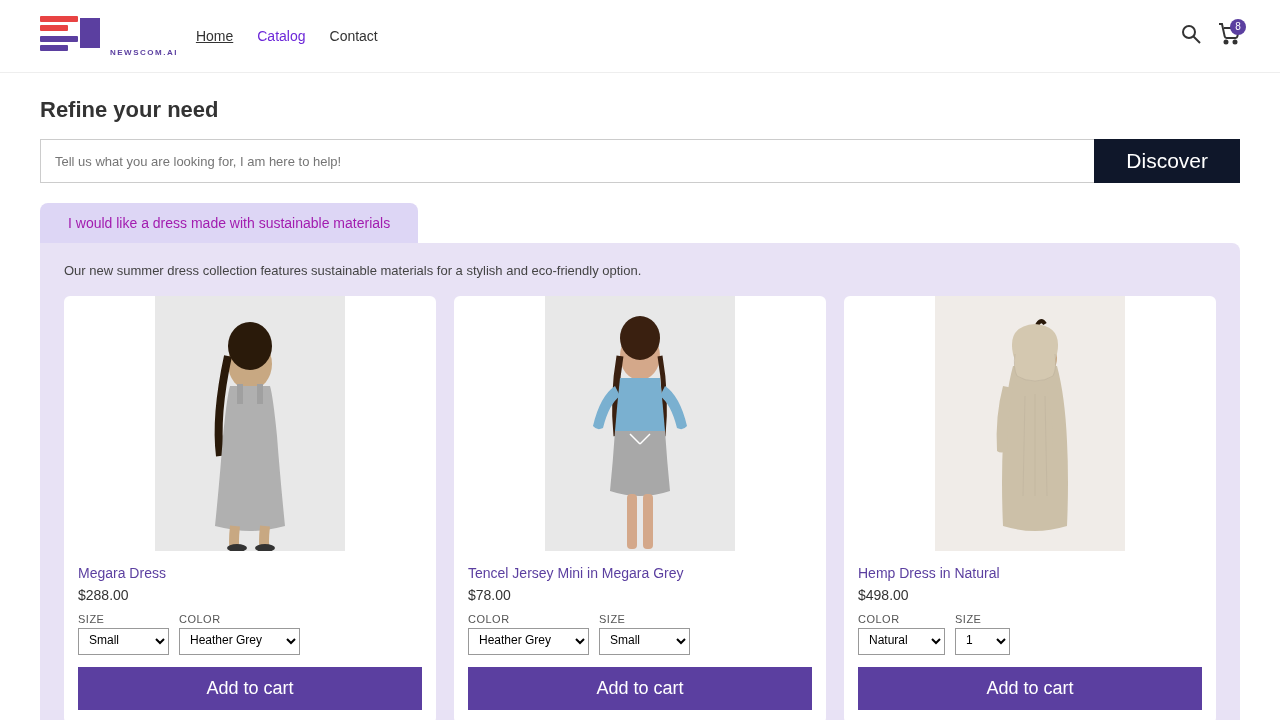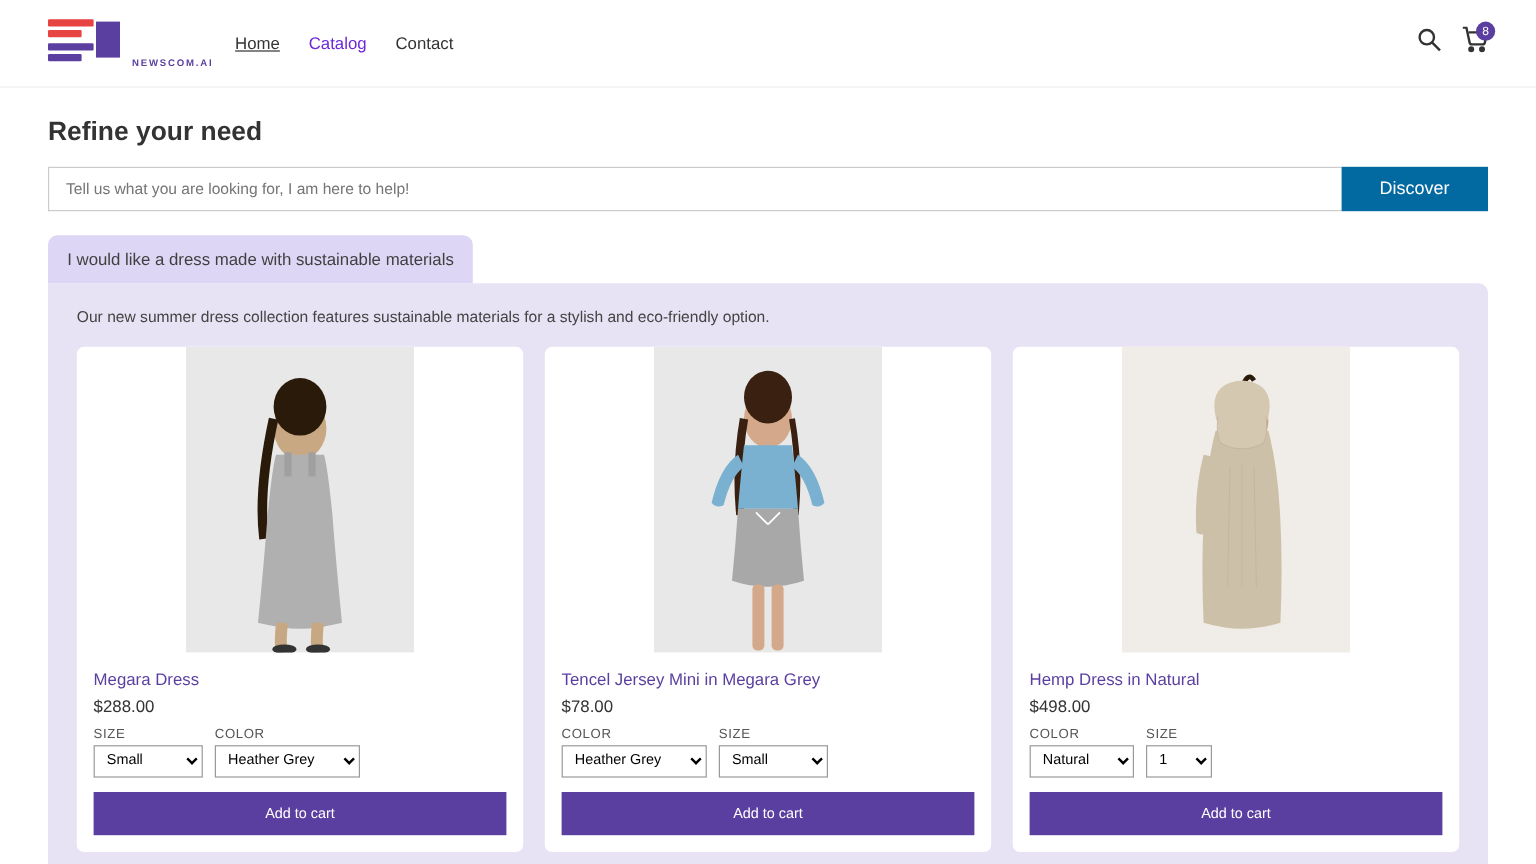--- a/index.html
+++ b/index.html
@@ -14,43 +14,43 @@
     .icon-btn { background: none; border: none; cursor: pointer; font-size: 20px; color: #333; position: relative; }
     .cart-badge { position: absolute; top: -4px; right: -6px; background: #5b3fa0; color: #fff; border-radius: 50%; width: 16px; height: 16px; font-size: 10px; display: flex; align-items: center; justify-content: center; }
 
     
     .main { padding: 24px 40px; max-width: 1280px; margin: 0 auto; }
 
     
     .refine-title { font-size: 22px; font-weight: bold; margin-bottom: 16px; }
     .search-row { display: flex; margin-bottom: 20px; }
     .search-input { flex: 1; padding: 10px 14px; border: 1px solid #ccc; border-right: none; font-size: 13px; color: #999; outline: none; }
-    .discover-btn { background: #0369a1; color: #fff; border: none; padding: 10px 32px; font-size: 15px; cursor: pointer; white-space: nowrap; }
+    .discover-btn { background: #0f172a; color: #fff; border: none; padding: 10px 32px; font-size: 21px; cursor: pointer; white-space: nowrap; }
 
     
     .suggestion-tabs { display: flex; gap: 0; margin-bottom: 0; }
-    .suggestion-tab { padding: 12px 16px; border-radius: 8px 8px 0 0; font-size: 14px; cursor: pointer; border: none; background: #e8e2f5; color: #404040; }
+    .suggestion-tab { padding: 12px 28px; border-radius: 8px 8px 0 0; font-size: 14px; cursor: pointer; border: none; background: #e8e2f5; color: #a21caf; }
     .suggestion-tab.active { background: #ddd6f5; font-weight: 400; }
     .suggestion-tab:not(.active) { background: #f0eeee; }
 
     
     .results-area { background: #e8e2f5; border-radius: 0 8px 8px 8px; padding: 20px 24px 28px; }
     .results-desc { font-size: 13px; color: #444; margin-bottom: 18px; }
 
     
     .product-grid { display: flex; gap: 18px; }
     .product-card { background: #fff; border-radius: 6px; flex: 1; overflow: hidden; display: flex; flex-direction: column; }
     .product-info { padding: 14px 14px 0; }
     .product-name { color: #5b3fa0; font-size: 14px; text-decoration: none; font-weight: 500; display: block; margin-bottom: 6px; }
     .product-price { font-size: 14px; color: #333; margin-bottom: 10px; }
     .product-selectors { display: flex; gap: 10px; margin-bottom: 12px; align-items: center; }
     .selector-group { display: flex; flex-direction: column; gap: 3px; }
     .selector-label { font-size: 11px; color: #555; text-transform: uppercase; letter-spacing: 0.5px; }
     .selector-select { border: 1px solid #999; padding: 3px 20px 6px 6px; font-size: 12px; background: #fff; appearance: auto; cursor: pointer; }
-    .add-to-cart-btn { background: #5b3fa0; color: #fff; border: none; width: calc(100% - 28px); margin: 0 14px 14px; padding: 11px; font-size: 12px; cursor: pointer; }
+    .add-to-cart-btn { background: #5b3fa0; color: #fff; border: none; width: calc(100% - 28px); margin: 0 14px 14px; padding: 11px; font-size: 18px; cursor: pointer; }
 
     .product-img-area { width: 100%; height: 255px; overflow: hidden; }
   </style>
 </head>
 <body>
 
 <header class="header">
   <div class="logo-area">
     <div style="position:relative;width:60px;height:48px;">
 

